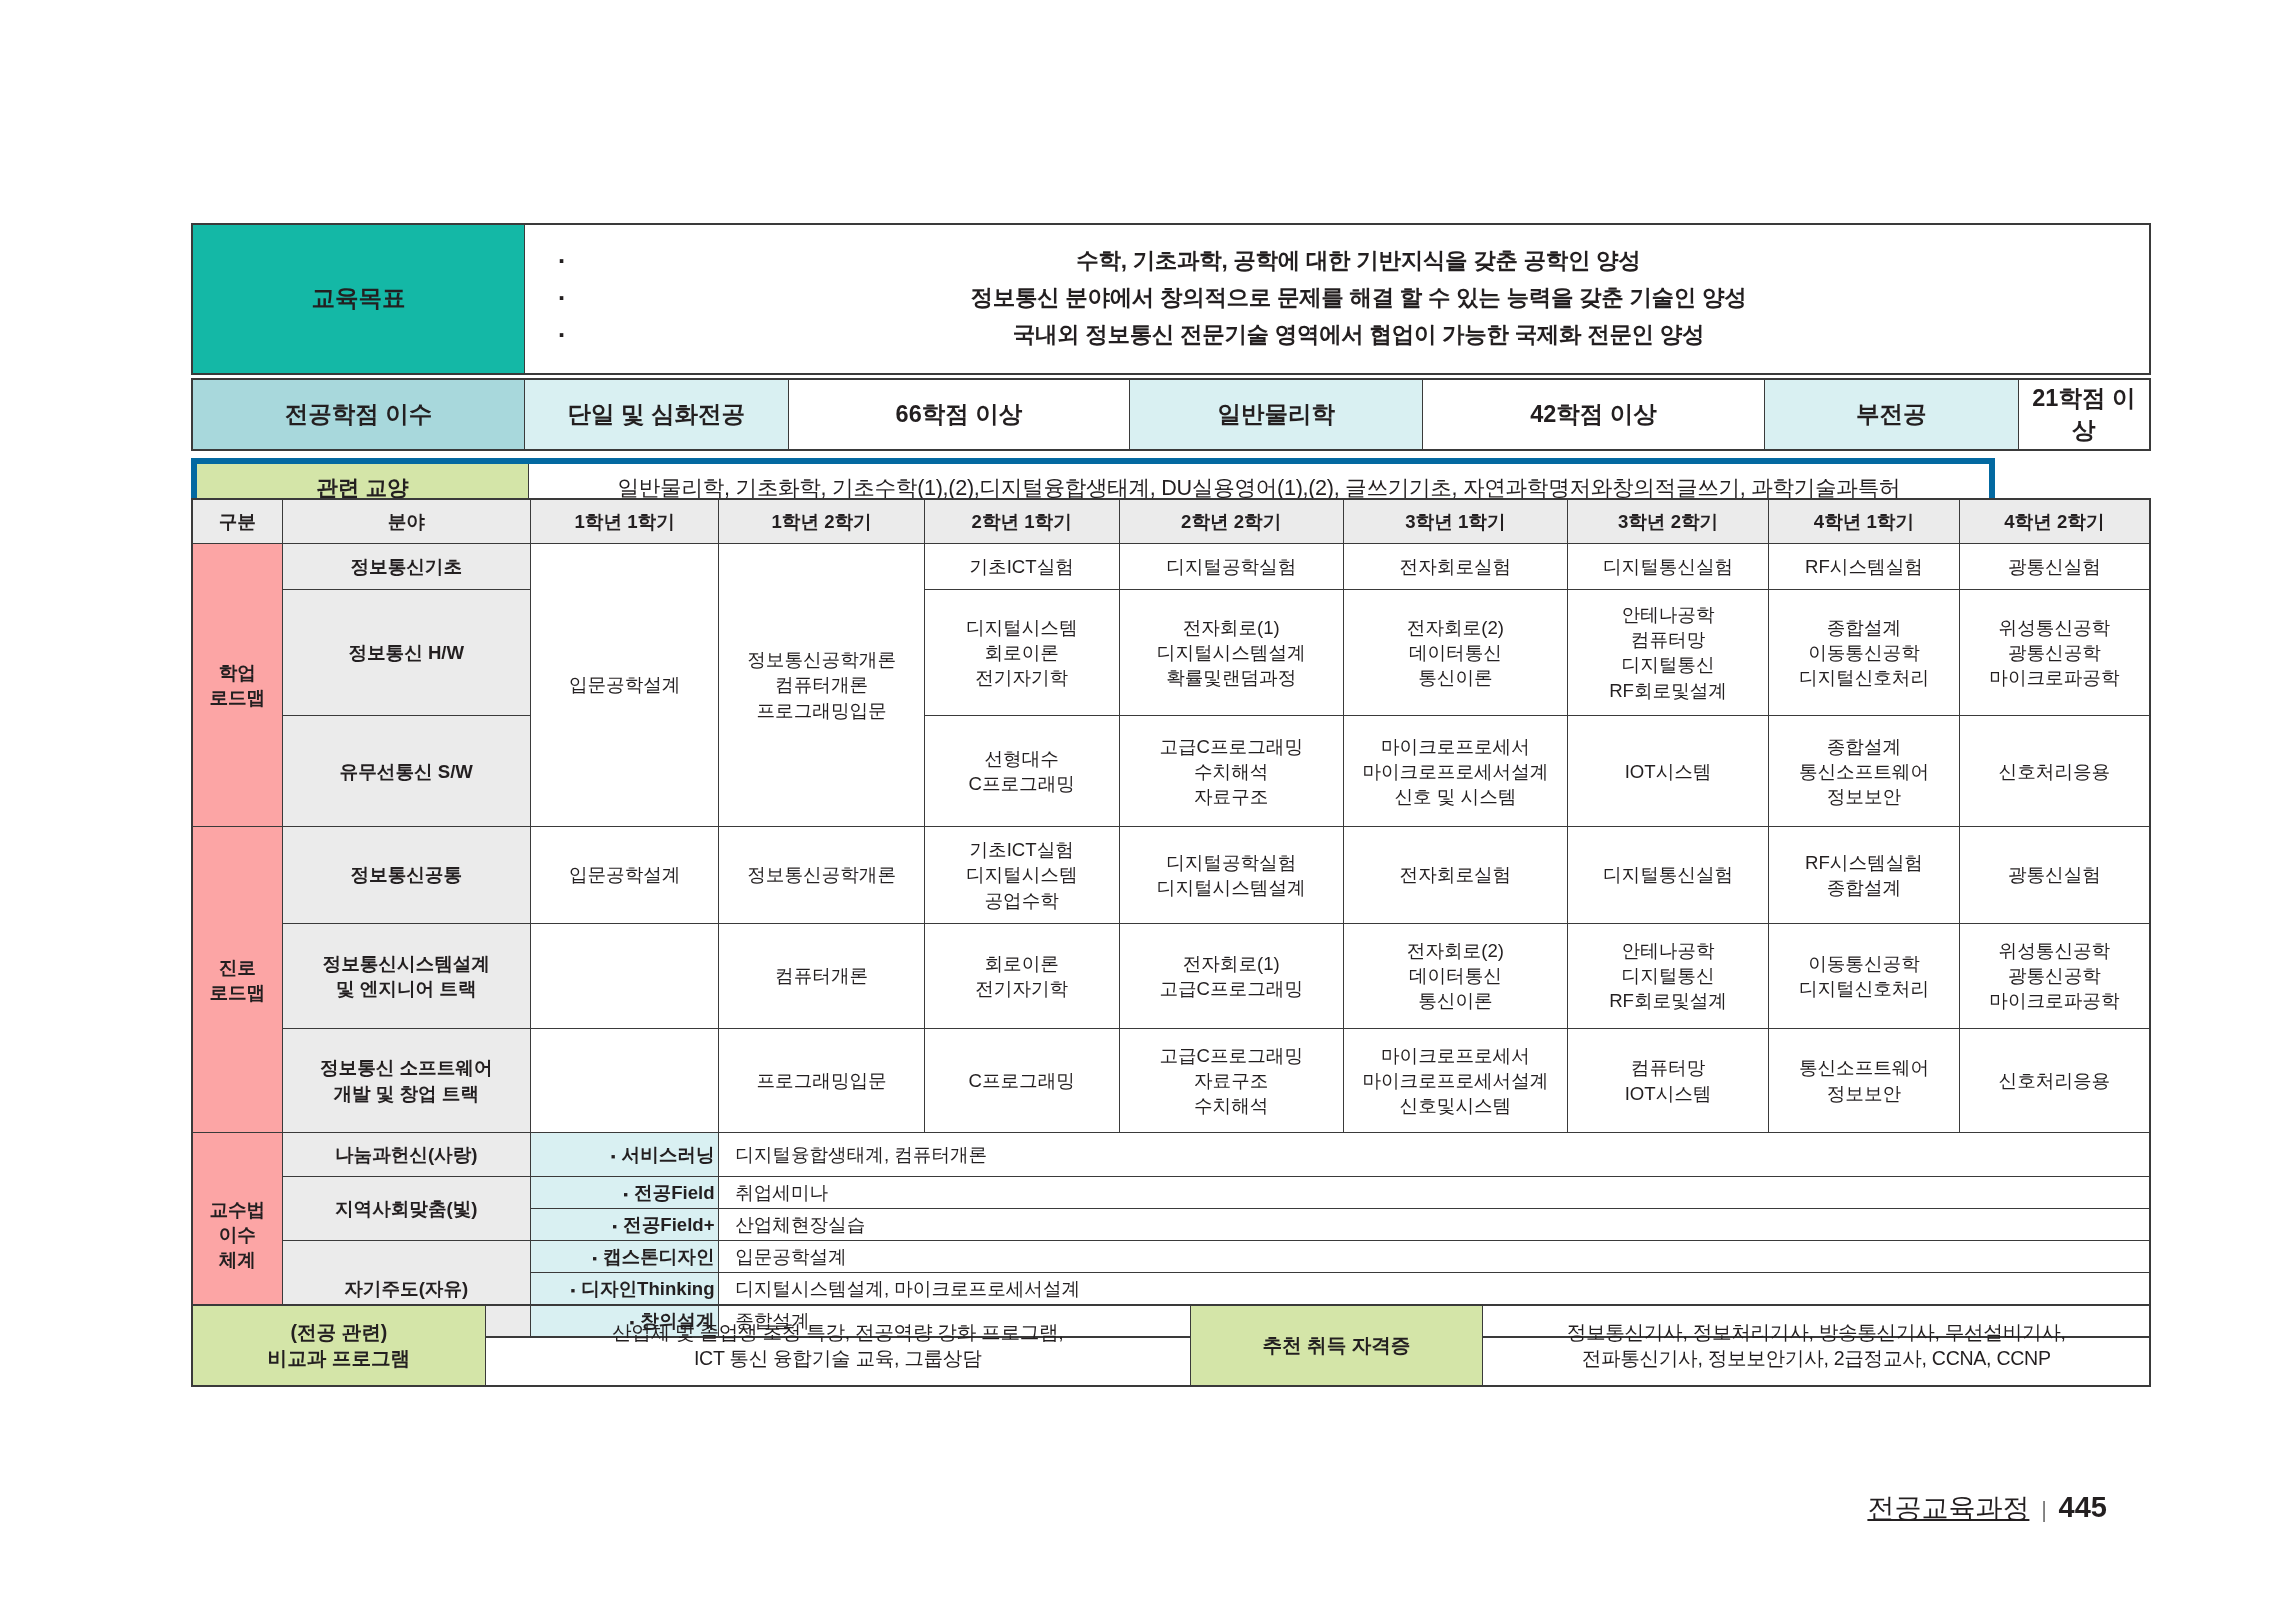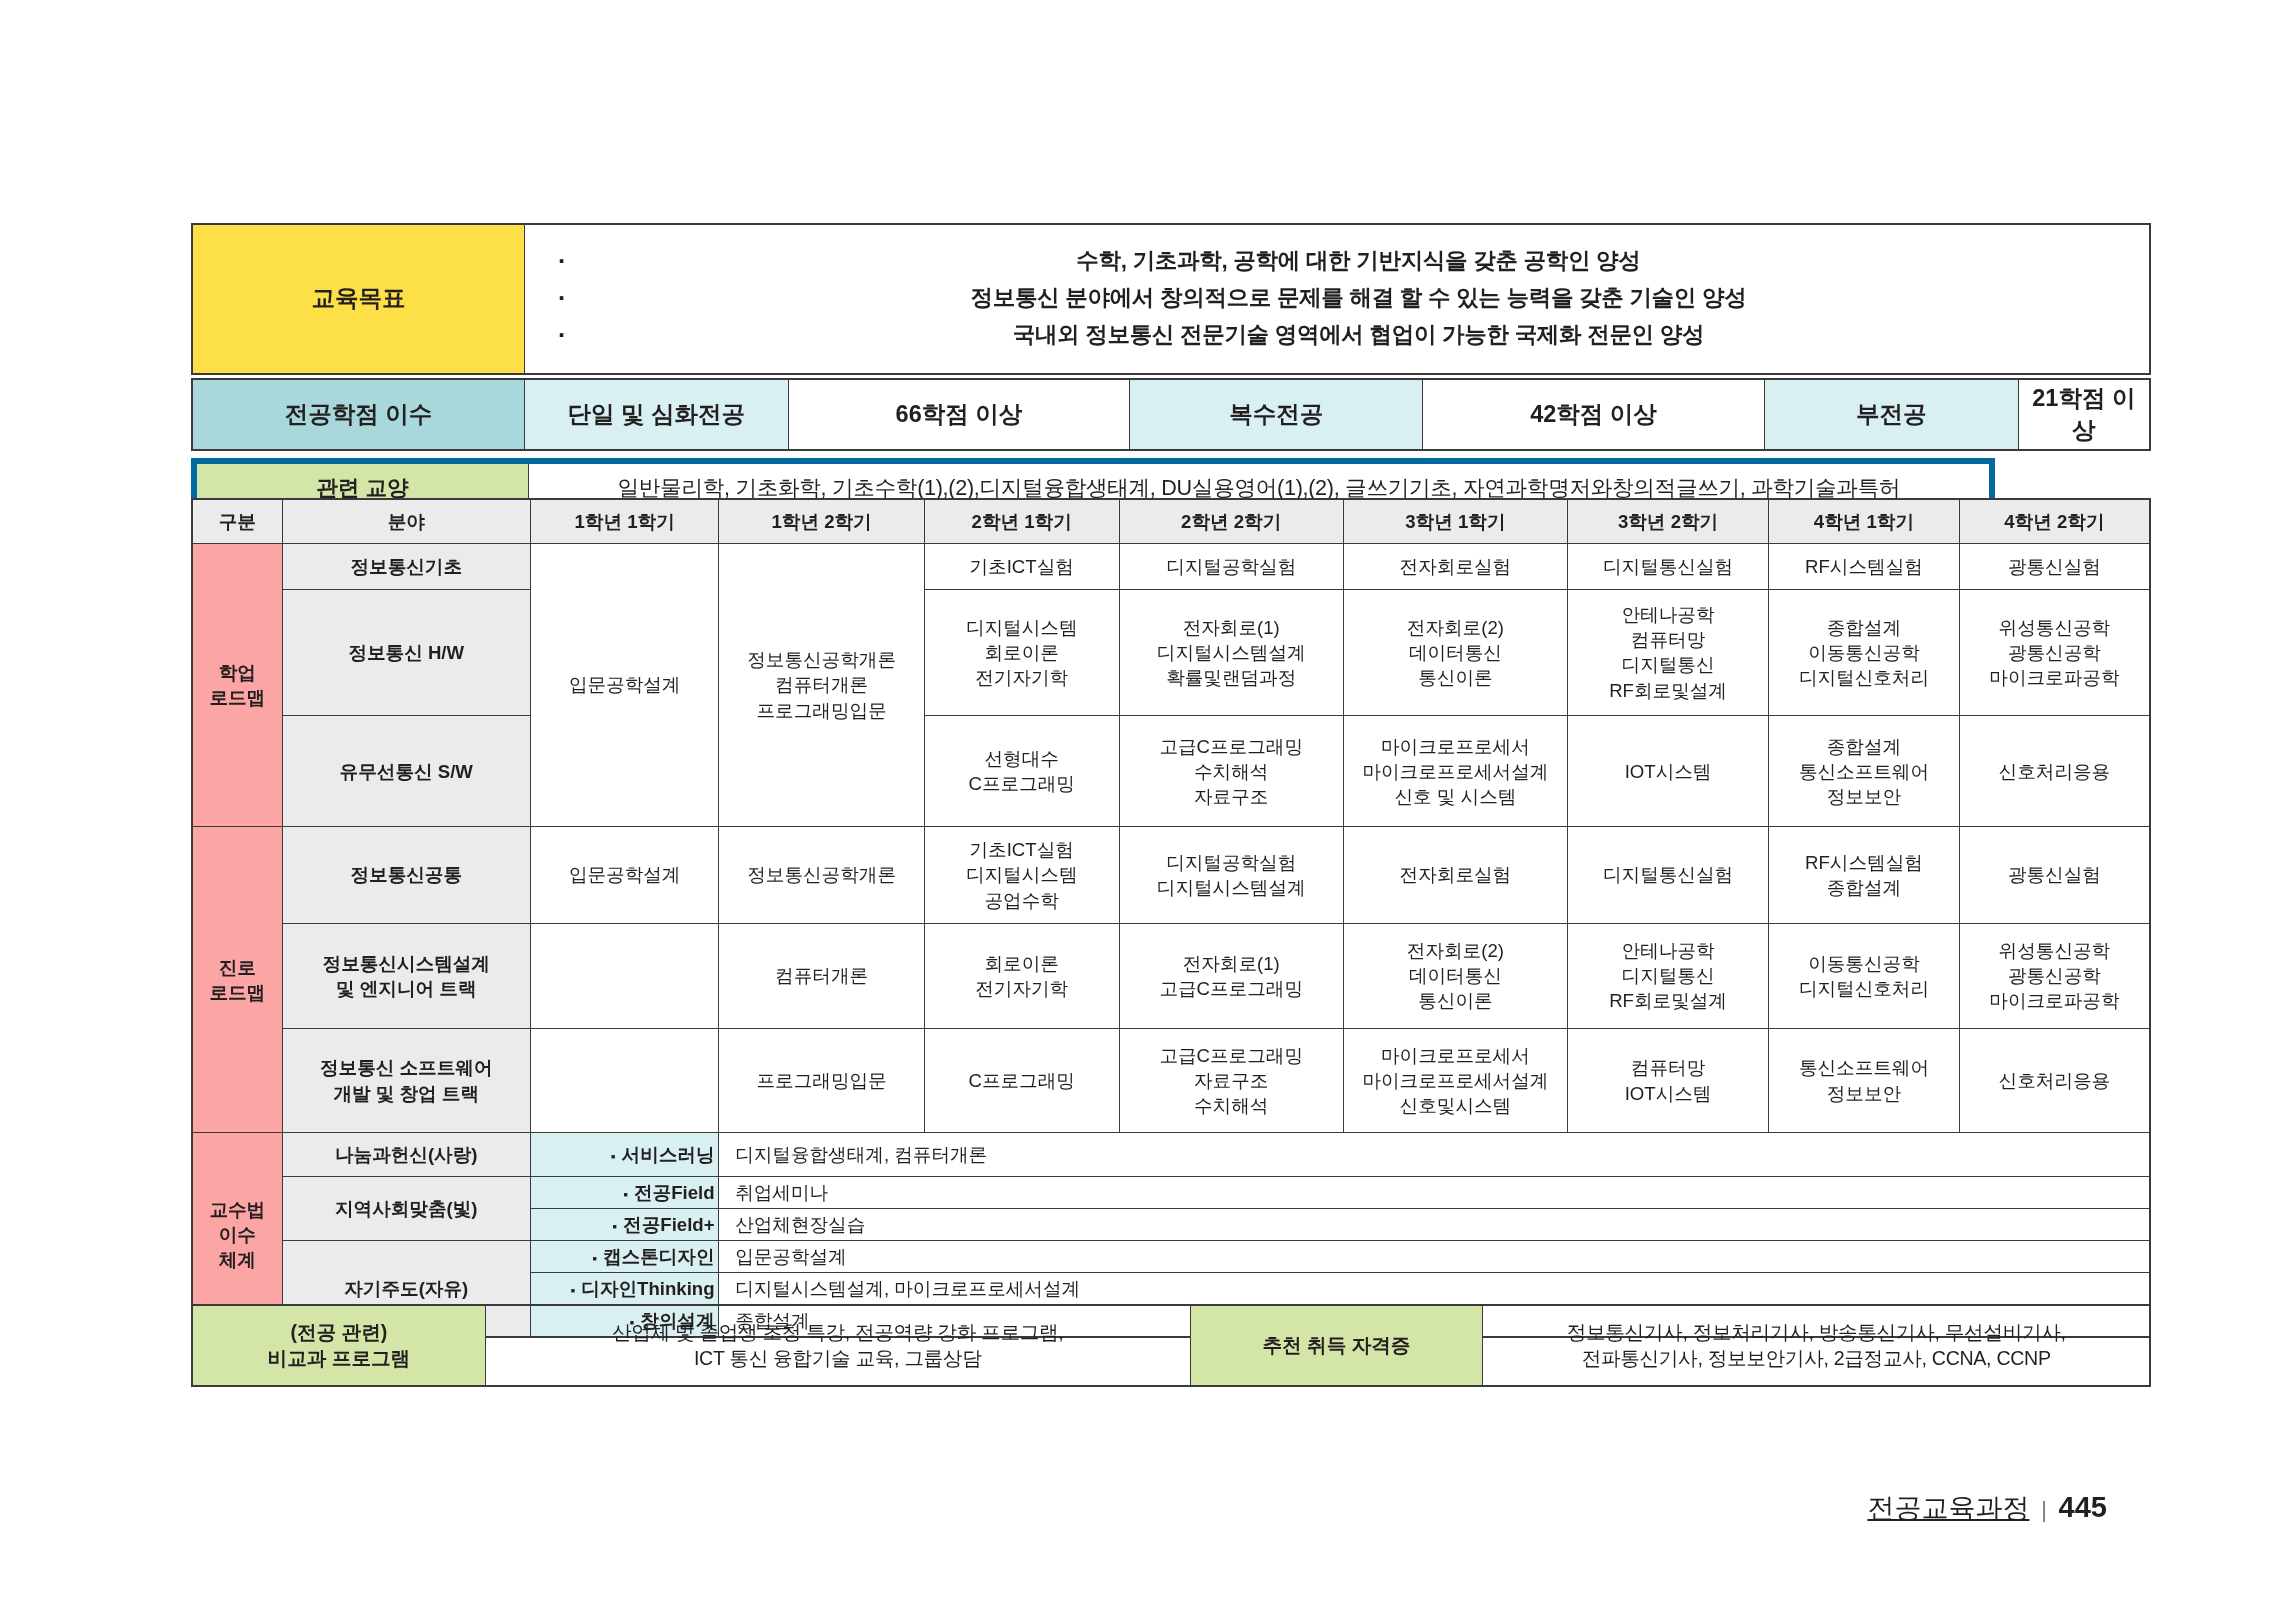--- a/index.html
+++ b/index.html
@@ -59,21 +59,21 @@
   
   .goal-table {
     position: absolute;
     left: 191px;
     top: 223px;
     width: 1960px;
     border: 2px solid #3a3a3a;
   }
   .goal-table td { border: 1px solid #3a3a3a; }
   .goal-label {
-    background: #fde047;
+    background: #14b8a6;
     font-weight: bold;
     font-size: 23.5px;
     width: 323px;
   }
   .goal-list {
     text-align: center;
     padding: 13.7px 9.8px 15.7px 27.4px;
   }
   .goal-list div {
     font-size: 22.5px;
@@ -220,21 +220,21 @@
     </tr>
   </tbody>
     </table>
 
   <table class="credit-table">
     <tbody>
         <tr>
       <td class="credit-head">전공학점 이수</td>
       <td class="credit-sub" style="width:255px">단일 및 심화전공</td>
       <td style="width:333px">66학점 이상</td>
-      <td class="credit-sub" style="width:284px">복수전공</td>
+      <td class="credit-sub" style="width:284px">일반물리학</td>
       <td style="width:333px">42학점 이상</td>
       <td class="credit-sub" style="width:245px">부전공</td>
       <td>21학점 이상</td>
     </tr>
   </tbody>
     </table>
 
   <table class="liberal-table">
     <tbody>
         <tr>

